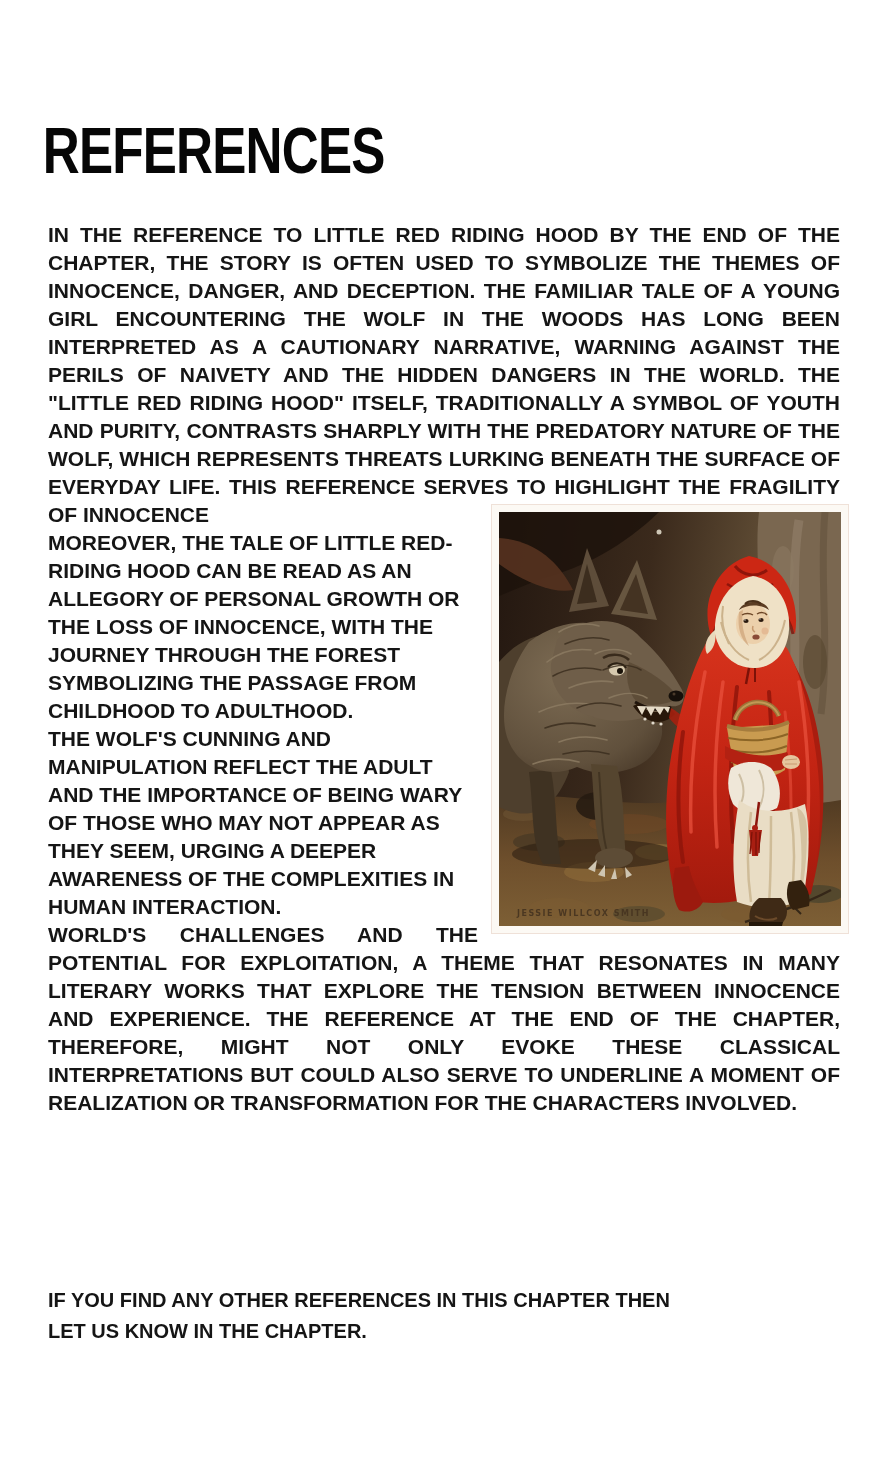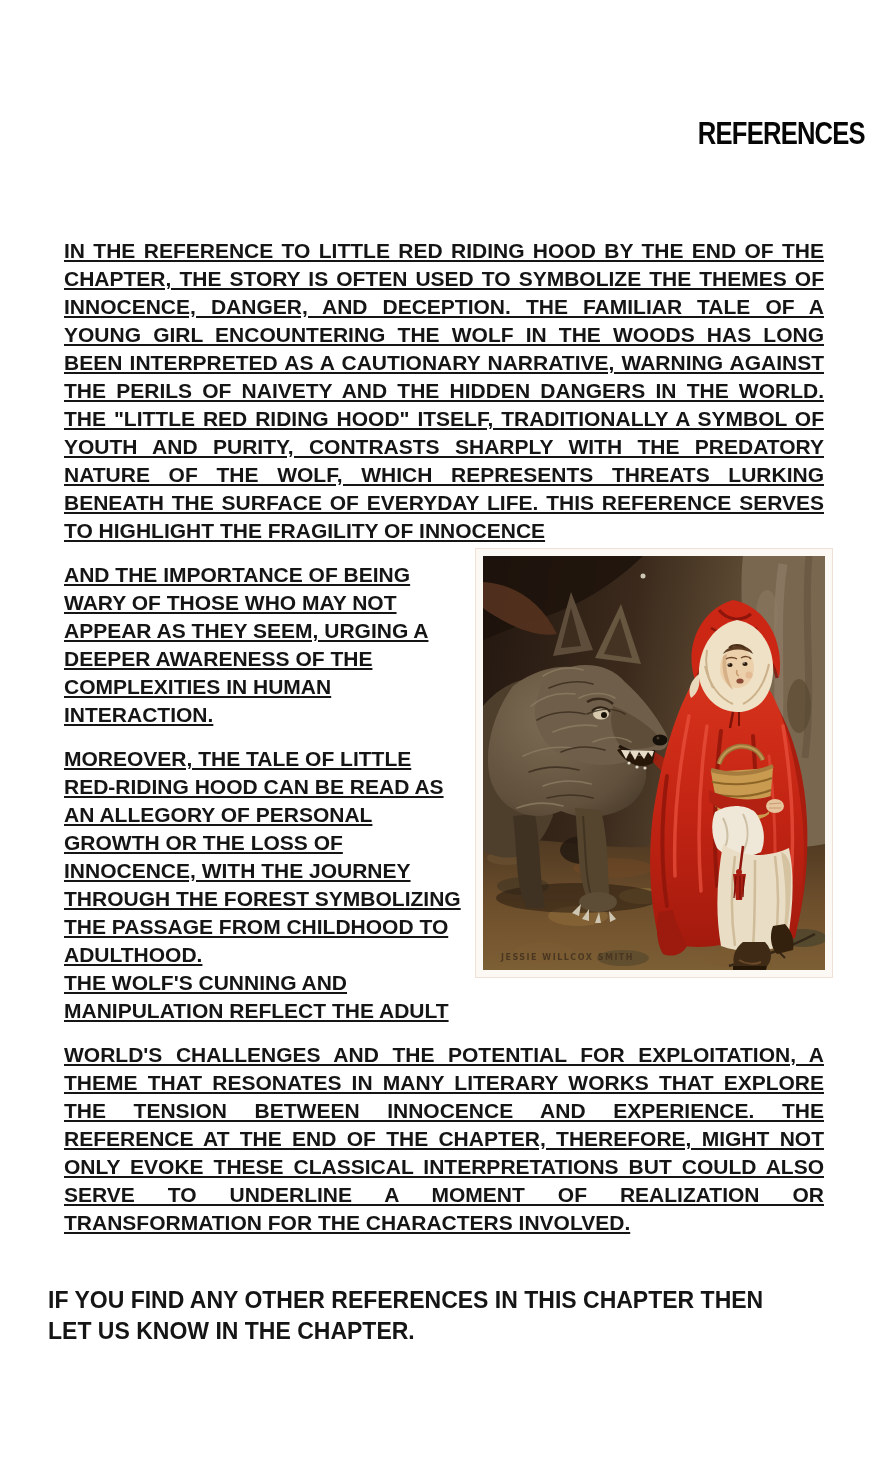--- a/index.html
+++ b/index.html
@@ -6,45 +6,45 @@
   .page{
     position:relative;
     width:886px;height:1461px;
     background:#ffffff;
     overflow:hidden;
     font-family:"Liberation Sans","DejaVu Sans",sans-serif;
     color:#141414;
   }
   .title{
     position:absolute;top:116px;left:0;width:100%;
-    text-align:right;
-    font-size:32px;font-weight:bold;color:#060606;
+    text-align:left;
+    font-size:64px;font-weight:bold;color:#060606;
     line-height:1.1;
   }
   .title-inner{display:inline-block;transform:scaleX(0.8);transform-origin:center;letter-spacing:-1px;}
   .body-text{
     position:absolute;top:221px;left:48px;width:792px;
     font-size:21px;line-height:28px;font-weight:bold;color:#151515;
   }
-  .body-text p{margin:16px;text-decoration:underline;}
+  .body-text p{margin:0;}
   .p-justify{text-align:justify;}
   .p-left{text-align:left;}
   .gap-top{margin-top:30px;}
   .figure{
     float:right;
     width:342px;height:414px;
     margin:4px -8px 12px 14px;
     border:7px solid #fcf9f4;
     box-shadow:0 0 0 1px #efe1d8;
     background:#bef264;
   }
   .figure svg{display:block;}
   .footer{
     position:absolute;top:1285px;left:48px;width:806px;
-    font-size:23px;line-height:31px;font-weight:bold;color:#151515;
+    font-size:20px;line-height:31px;font-weight:bold;color:#151515;
     text-align:left;
   }
 </style>
 </head>
 <body>
 
 <div class="page">
 
   <div class="title">
     <span class="title-inner">REFERENCES</span>
@@ -237,26 +237,26 @@
           <path d="M260,386 C252,392 248,402 252,412 L282,412 C290,406 290,394 282,386 Z" fill="#3f2a16"></path>
           <path d="M256,404 C262,408 272,409 278,406" stroke="#6b4a2a" stroke-width="2" fill="none"></path>
           <path d="M250,410 L284,410 L283,414 L250,414 Z" fill="#241708"></path>
         </g>
 
         <text x="18" y="404" font-size="8" letter-spacing="1.5" fill="#463420" opacity="0.9" font-family="DejaVu Sans, sans-serif">JESSIE WILLCOX SMITH</text>
       </svg>
         </span>
     </p>
 
+    <p class="p-left gap-top">
+      <span>MOREOVER, THE TALE OF LITTLE RED-RIDING HOOD CAN BE READ AS AN ALLEGORY OF PERSONAL GROWTH OR THE LOSS OF INNOCENCE, WITH THE JOURNEY THROUGH THE FOREST SYMBOLIZING THE PASSAGE FROM CHILDHOOD TO ADULTHOOD.</span><br><span>THE WOLF'S CUNNING AND MANIPULATION REFLECT THE ADULT</span>
+    </p>
+
     <p class="p-left">
       <span>AND THE IMPORTANCE OF BEING WARY OF THOSE WHO MAY NOT APPEAR AS THEY SEEM, URGING A DEEPER AWARENESS OF THE COMPLEXITIES IN HUMAN INTERACTION.</span>
-    </p>
-
-    <p class="p-left gap-top">
-      <span>MOREOVER, THE TALE OF LITTLE RED-RIDING HOOD CAN BE READ AS AN ALLEGORY OF PERSONAL GROWTH OR THE LOSS OF INNOCENCE, WITH THE JOURNEY THROUGH THE FOREST SYMBOLIZING THE PASSAGE FROM CHILDHOOD TO ADULTHOOD.</span><br><span>THE WOLF'S CUNNING AND MANIPULATION REFLECT THE ADULT</span>
     </p>
 
     <p class="p-justify">
       <span>WORLD'S CHALLENGES AND THE POTENTIAL FOR EXPLOITATION, A THEME THAT RESONATES IN MANY LITERARY WORKS THAT EXPLORE THE TENSION BETWEEN INNOCENCE AND EXPERIENCE. THE REFERENCE AT THE END OF THE CHAPTER, THEREFORE, MIGHT NOT ONLY EVOKE THESE CLASSICAL INTERPRETATIONS BUT COULD ALSO SERVE TO UNDERLINE A MOMENT OF REALIZATION OR TRANSFORMATION FOR THE CHARACTERS INVOLVED.</span>
     </p>
 
   </div>
 
   <div class="footer">
     <span>IF YOU FIND ANY OTHER REFERENCES IN THIS CHAPTER THEN</span><br><span>LET US KNOW IN THE CHAPTER.</span>

